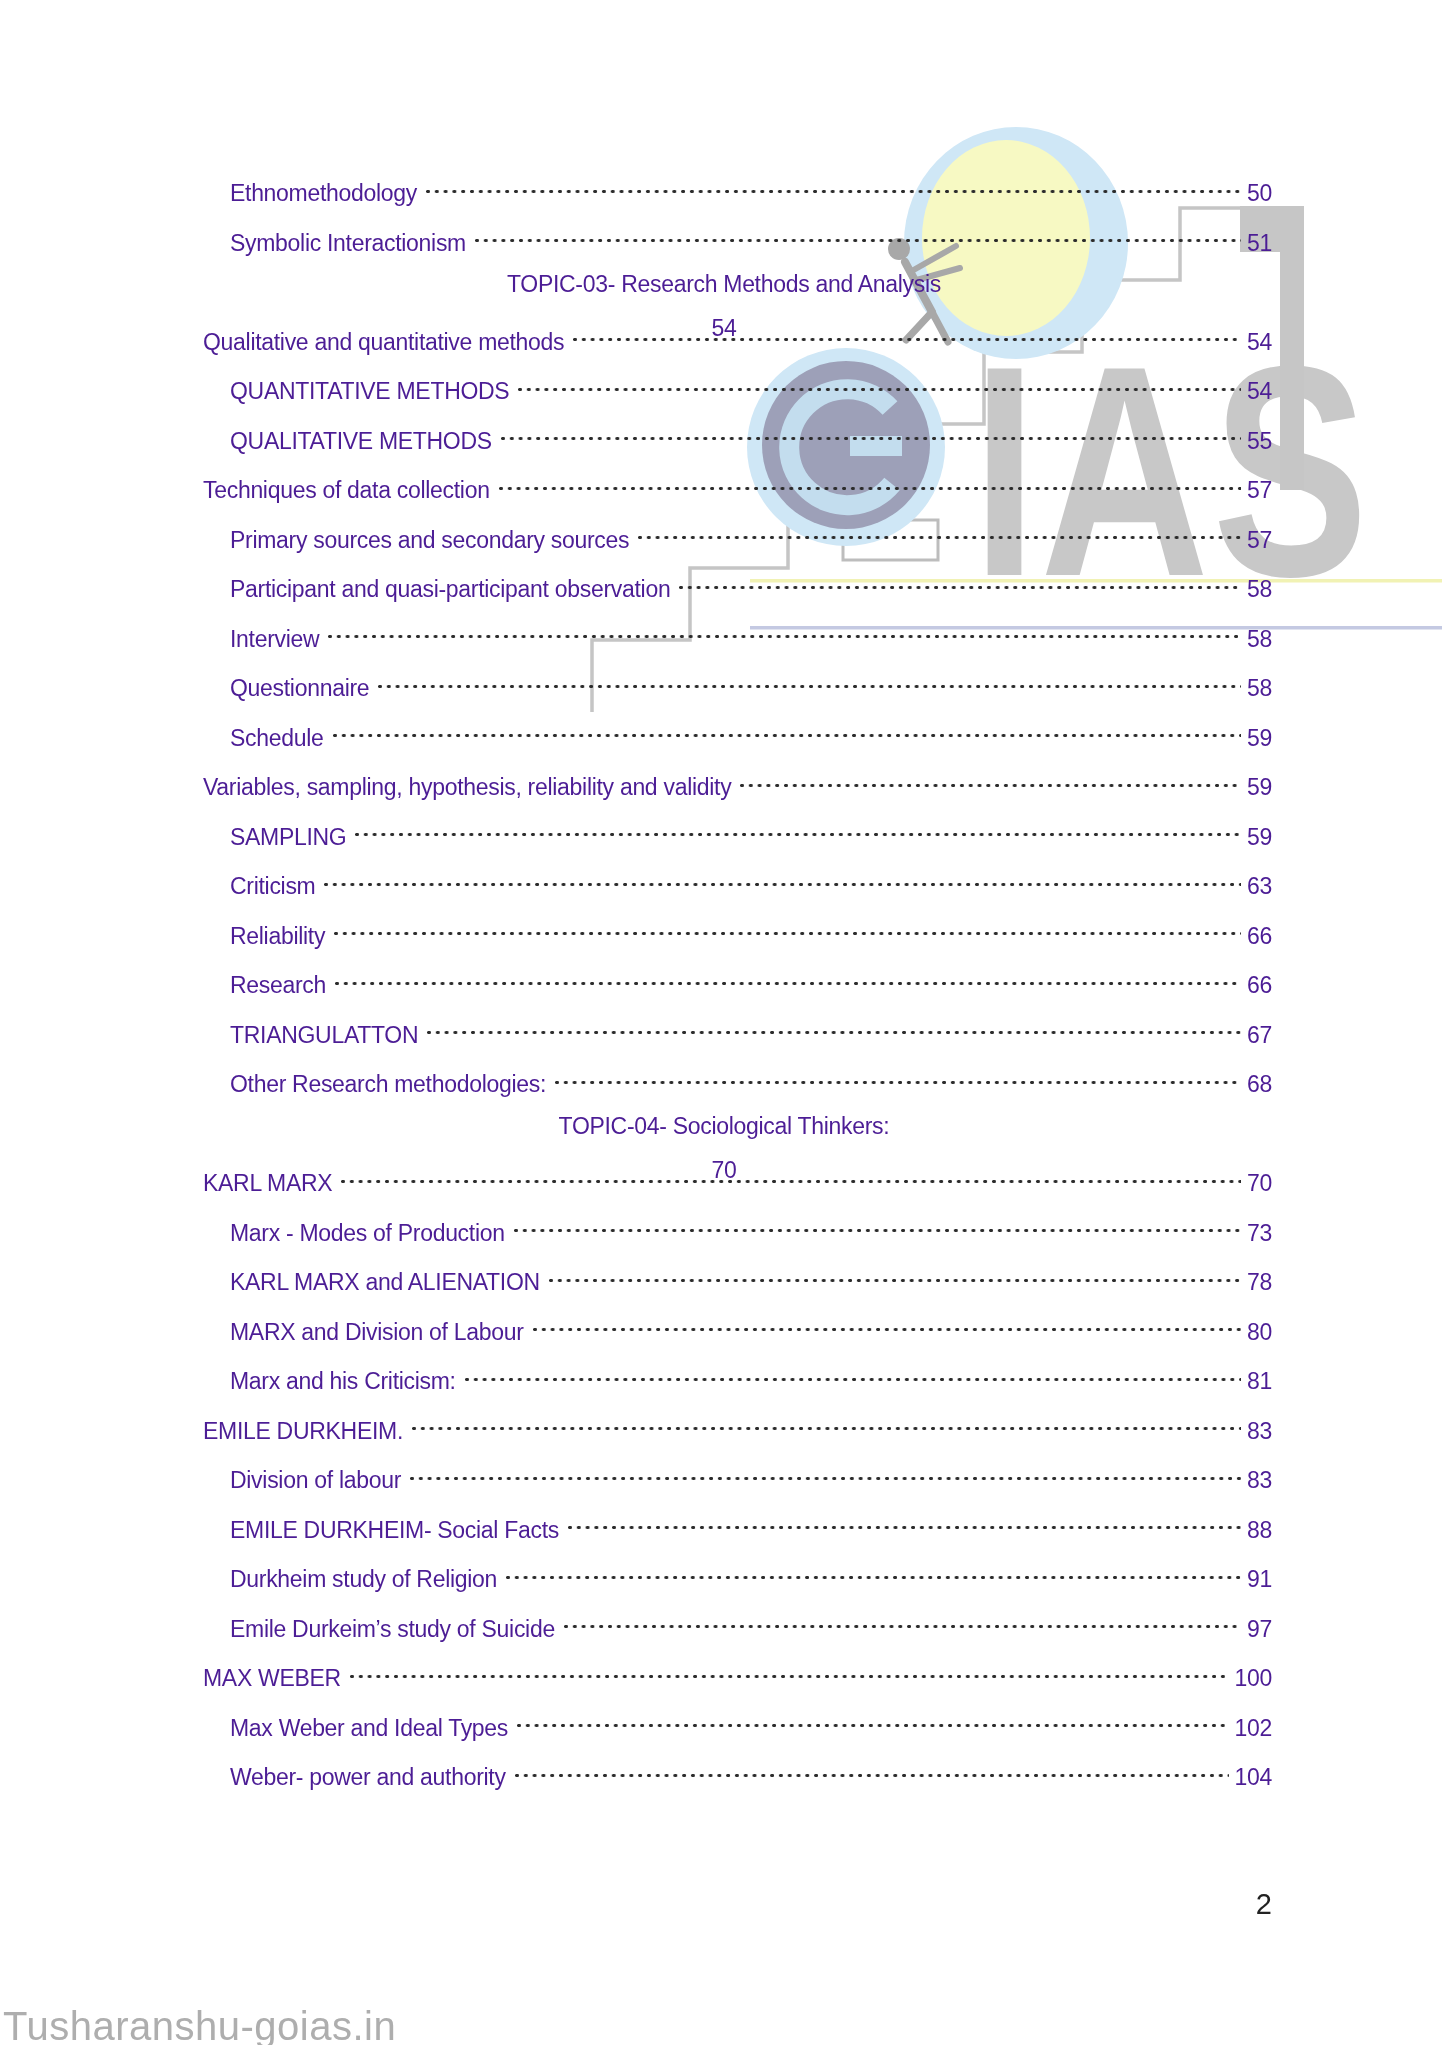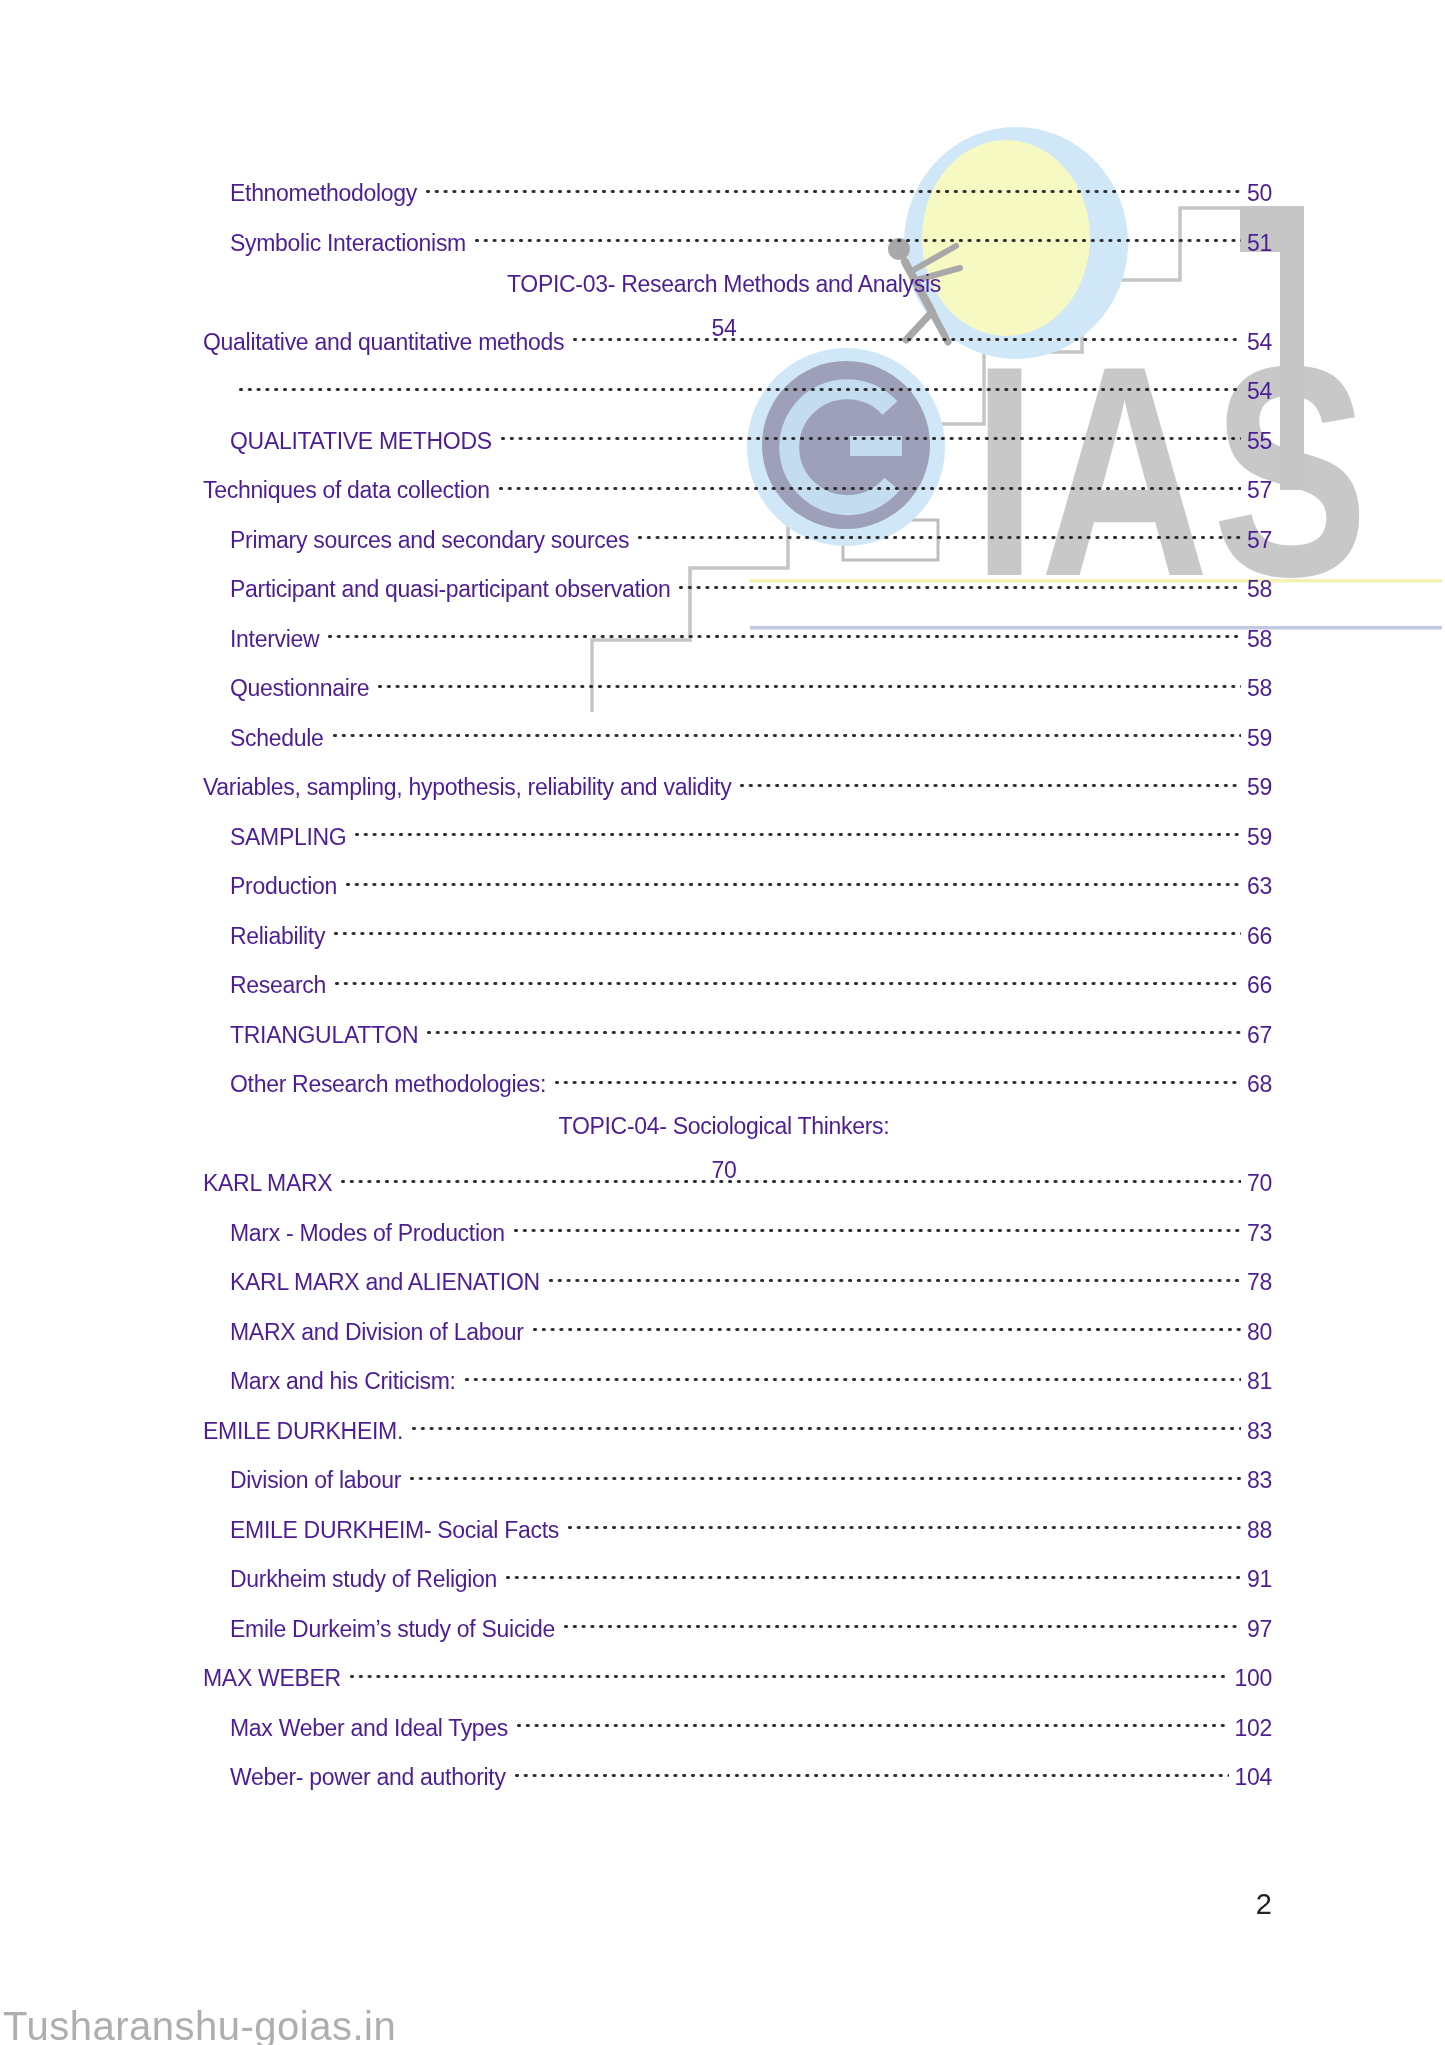--- a/index.html
+++ b/index.html
@@ -106,20 +106,21 @@
       <span class="label">TOPIC-03- Research Methods and Analysis</span>
       <span class="leader"></span>
       <span class="num">54</span>
     </div>
       <div class="toc-row lvl2">
       <span class="label">Qualitative and quantitative methods</span>
       <span class="leader"></span>
       <span class="num">54</span>
     </div>
       <div class="toc-row lvl3">
+      <span class="label">QUANTITATIVE METHODS</span>
       <span class="leader"></span>
       <span class="num">54</span>
     </div>
       <div class="toc-row lvl3">
       <span class="label">QUALITATIVE METHODS</span>
       <span class="leader"></span>
       <span class="num">55</span>
     </div>
       <div class="toc-row lvl2">
       <span class="label">Techniques of data collection</span>
@@ -155,21 +156,21 @@
       <span class="label">Variables, sampling, hypothesis, reliability and validity</span>
       <span class="leader"></span>
       <span class="num">59</span>
     </div>
       <div class="toc-row lvl3">
       <span class="label">SAMPLING</span>
       <span class="leader"></span>
       <span class="num">59</span>
     </div>
       <div class="toc-row lvl3">
-      <span class="label">Production</span>
+      <span class="label">Criticism</span>
       <span class="leader"></span>
       <span class="num">63</span>
     </div>
       <div class="toc-row lvl3">
       <span class="label">Reliability</span>
       <span class="leader"></span>
       <span class="num">66</span>
     </div>
       <div class="toc-row lvl3">
       <span class="label">Research</span>

